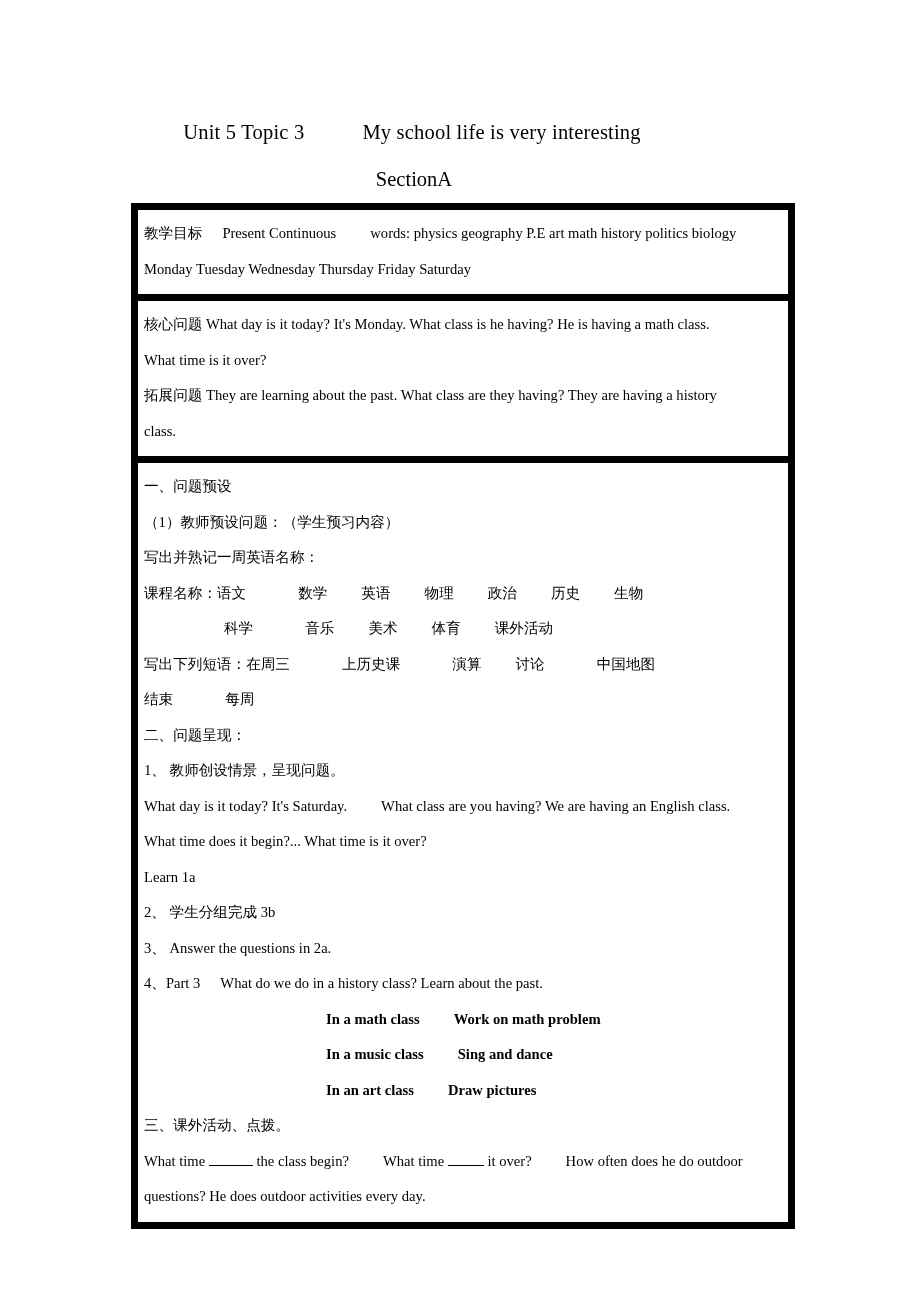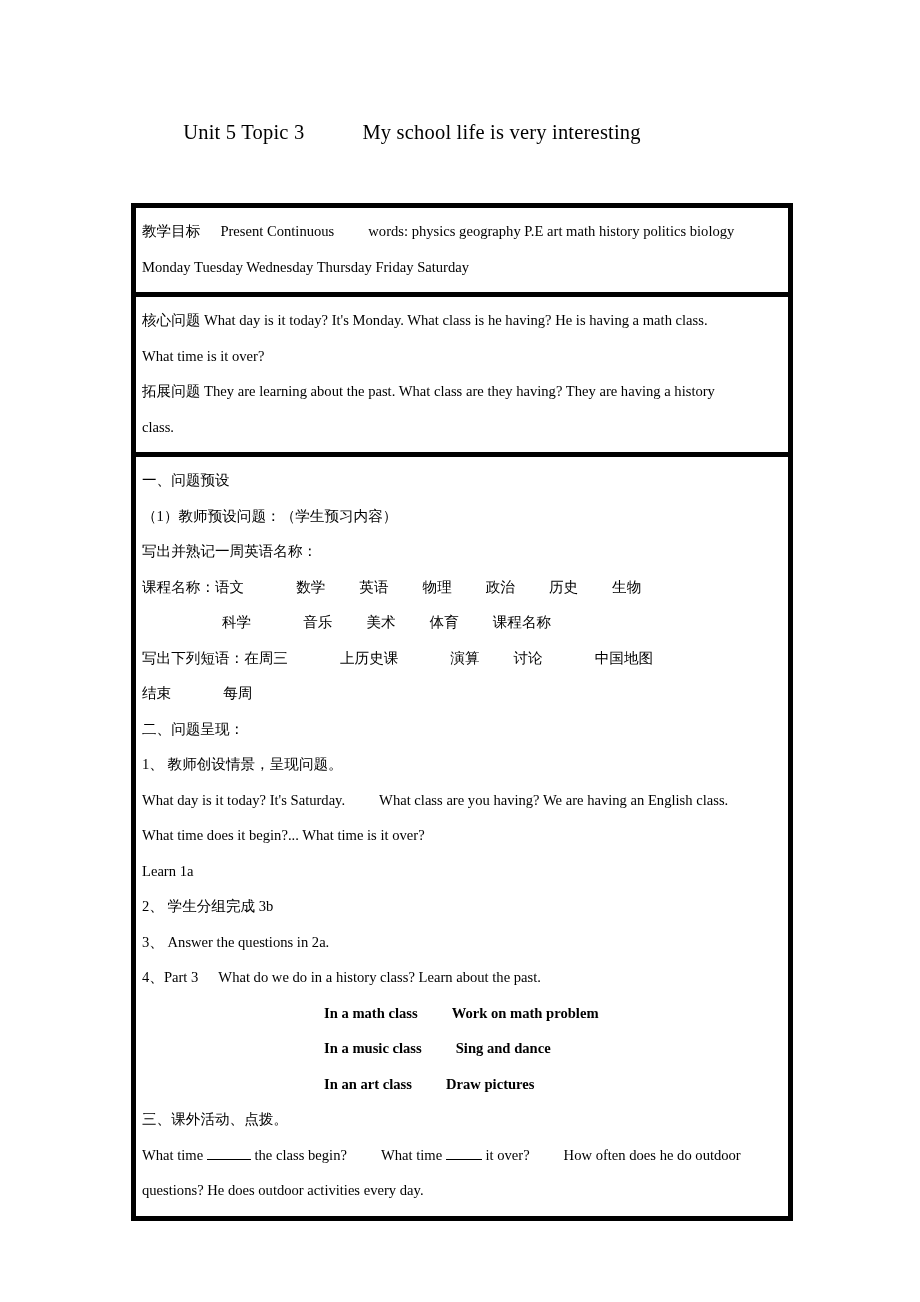--- a/index.html
+++ b/index.html
@@ -47,21 +47,21 @@
   
   .lesson-table {
     position: absolute;
     left: 131px;
     top: 203px;
     width: 657px;
     border-collapse: collapse;
     table-layout: fixed;
   }
   .lesson-table td {
-    border: 5px solid #000000;
+    border: 7px solid #000000;
     padding: 6px 6px 7px 6px;
     vertical-align: top;
     font-size: 14.6px;
     line-height: 35.5px;
   }
 
   .txt-line {
     white-space: pre-wrap;
     word-wrap: break-word;
   }
@@ -86,20 +86,21 @@
   .blank-4 { width: 44px; }
   .blank-3 { width: 36px; }
 </style>
 </head>
 <body>
 
 <div class="page">
 
   <div class="title-block">
     <div class="title-line1"><span>Unit 5 Topic 3</span><span class="title-gap"></span><span>My school life is very interesting</span></div>
+    <div class="title-line2">SectionA</div>
   </div>
 
   <table class="lesson-table">
     <colgroup>
         <col style="width:657px">
       </colgroup>
     <tbody>
 
       <tr class="row-objectives">
         <td>
@@ -119,21 +120,21 @@
 
       <tr>
         <td>
 
           <div class="txt-line cjk">一、问题预设</div>
           <div class="txt-line cjk">（1）教师预设问题：（学生预习内容）</div>
           <div class="txt-line cjk">写出并熟记一周英语名称：</div>
 
           <div class="txt-line cjk"><span>课程名称：</span><span>语文</span><span class="sp-lg"></span><span>数学</span><span class="sp-md"></span><span>英语</span><span class="sp-md"></span><span>物理</span><span class="sp-md"></span><span>政治</span><span class="sp-md"></span><span>历史</span><span class="sp-md"></span><span>生物</span></div>
 
-          <div class="txt-line cjk indent-courses"><span>科学</span><span class="sp-lg"></span><span>音乐</span><span class="sp-md"></span><span>美术</span><span class="sp-md"></span><span>体育</span><span class="sp-md"></span><span>课程名称</span></div>
+          <div class="txt-line cjk indent-courses"><span>科学</span><span class="sp-lg"></span><span>音乐</span><span class="sp-md"></span><span>美术</span><span class="sp-md"></span><span>体育</span><span class="sp-md"></span><span>课外活动</span></div>
 
           <div class="txt-line cjk"><span>写出下列短语：</span><span>在周三</span><span class="sp-lg"></span><span>上历史课</span><span class="sp-lg"></span><span>演算</span><span class="sp-md"></span><span>讨论</span><span class="sp-lg"></span><span>中国地图</span></div>
 
           <div class="txt-line cjk"><span>结束</span><span class="sp-lg"></span><span>每周</span></div>
 
           <div class="txt-line cjk">二、问题呈现：</div>
           <div class="txt-line cjk">1、 教师创设情景，呈现问题。</div>
 
           <div class="txt-line"><span>What day is it today? It's Saturday.</span><span class="sp-md"></span><span>What class are you having? We are having an English class.</span></div>
           <div class="txt-line">What time does it begin?... What time is it over?</div>

